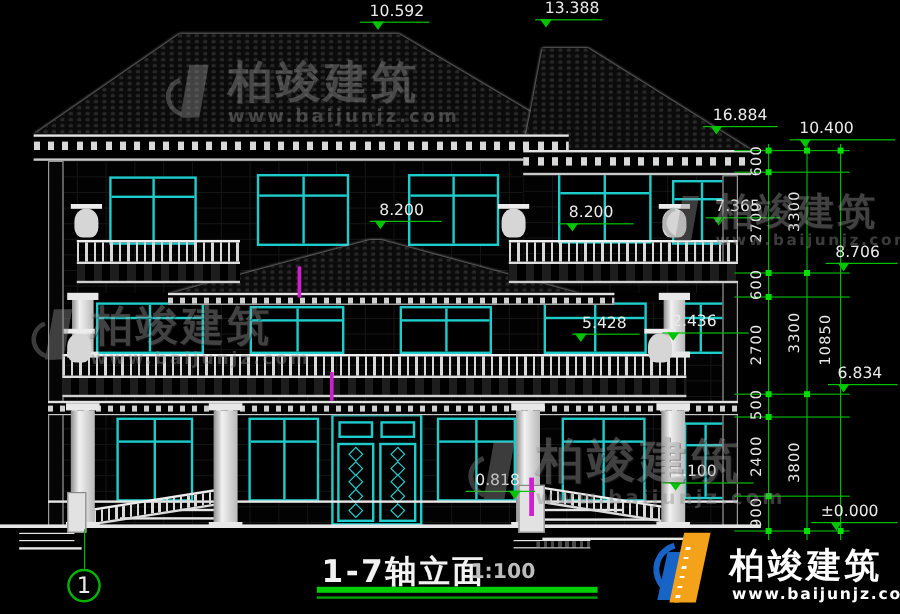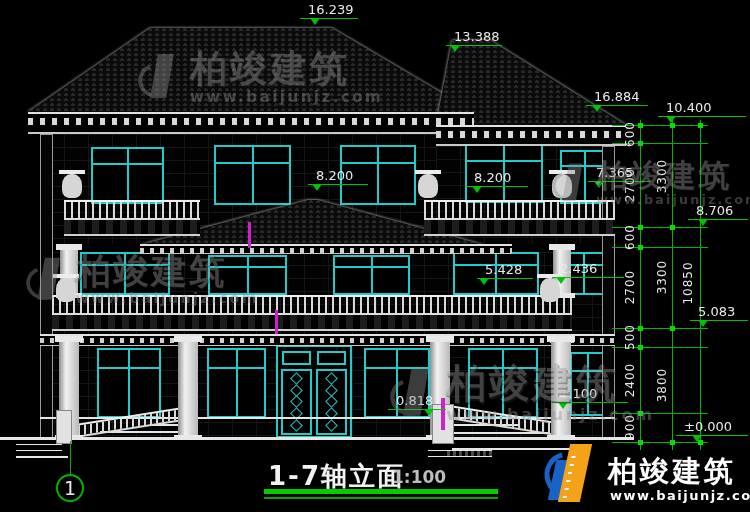--- a/index.html
+++ b/index.html
@@ -202,41 +202,41 @@
   <div class="wline" style="left:16px;top:456px;width:52px;height:2px"></div>
   <div class="wline" style="left:428px;top:450px;width:64px;height:1px"></div>
   <div class="wline" style="left:428px;top:456px;width:64px;height:1px"></div>
   <div class="dashstrip" style="left:447px;top:451px;width:45px;height:5px"></div>
 
   <div class="mag" style="left:248px;top:222px;width:3px;height:26px"></div>
   <div class="mag" style="left:275px;top:310px;width:3px;height:24px"></div>
   <div class="mag" style="left:441px;top:398px;width:4px;height:32px"></div>
 
   <div class="elev" style="left:300px;top:2px;width:58px">
-    <span class="ev">16.239</span><i class="tri" style="left:10px"></i></div>
-  <div class="elev" style="left:446px;top:29px;width:56px">
+    <span class="ev">10.592</span><i class="tri" style="left:10px"></i></div>
+  <div class="elev" style="left:446px;top:0;width:56px">
     <span class="ev">13.388</span><i class="tri" style="left:4px"></i></div>
   <div class="elev" style="left:586px;top:89px;width:62px">
     <span class="ev">16.884</span><i class="tri" style="left:6px"></i></div>
   <div class="elev" style="left:658px;top:100px;width:88px">
     <span class="ev">10.400</span><i class="tri" style="left:8px"></i></div>
   <div class="elev" style="left:588px;top:165px;width:62px">
     <span class="ev">7.365</span><i class="tri" style="left:6px"></i></div>
   <div class="elev" style="left:308px;top:168px;width:60px">
     <span class="ev">8.200</span><i class="tri" style="left:4px"></i></div>
   <div class="elev" style="left:466px;top:170px;width:62px">
     <span class="ev">8.200</span><i class="tri" style="left:6px"></i></div>
   <div class="elev" style="left:688px;top:203px;width:60px">
     <span class="ev">8.706</span><i class="tri" style="left:10px"></i></div>
   <div class="elev" style="left:552px;top:261px;width:72px">
     <span class="ev">2.436</span><i class="tri" style="left:4px"></i></div>
   <div class="elev" style="left:477px;top:262px;width:56px">
     <span class="ev">5.428</span><i class="tri" style="left:2px"></i></div>
   <div class="elev" style="left:690px;top:304px;width:58px">
-    <span class="ev">5.083</span><i class="tri" style="left:8px"></i></div>
+    <span class="ev">6.834</span><i class="tri" style="left:8px"></i></div>
   <div class="elev" style="left:552px;top:386px;width:76px">
     <span class="ev">1.100</span><i class="tri" style="left:6px"></i></div>
   <div class="elev" style="left:388px;top:393px;width:58px">
     <span class="ev">0.818</span><i class="tri" style="left:36px"></i></div>
   <div class="elev" style="left:676px;top:419px;width:72px">
     <span class="ev">±0.000</span><i class="tri" style="left:16px"></i></div>
 
   <div class="vln" style="left:640px;top:120px;height:330px"></div>
   <div class="vln" style="left:672px;top:120px;height:330px"></div>
   <div class="vln" style="left:700px;top:120px;height:330px"></div>

